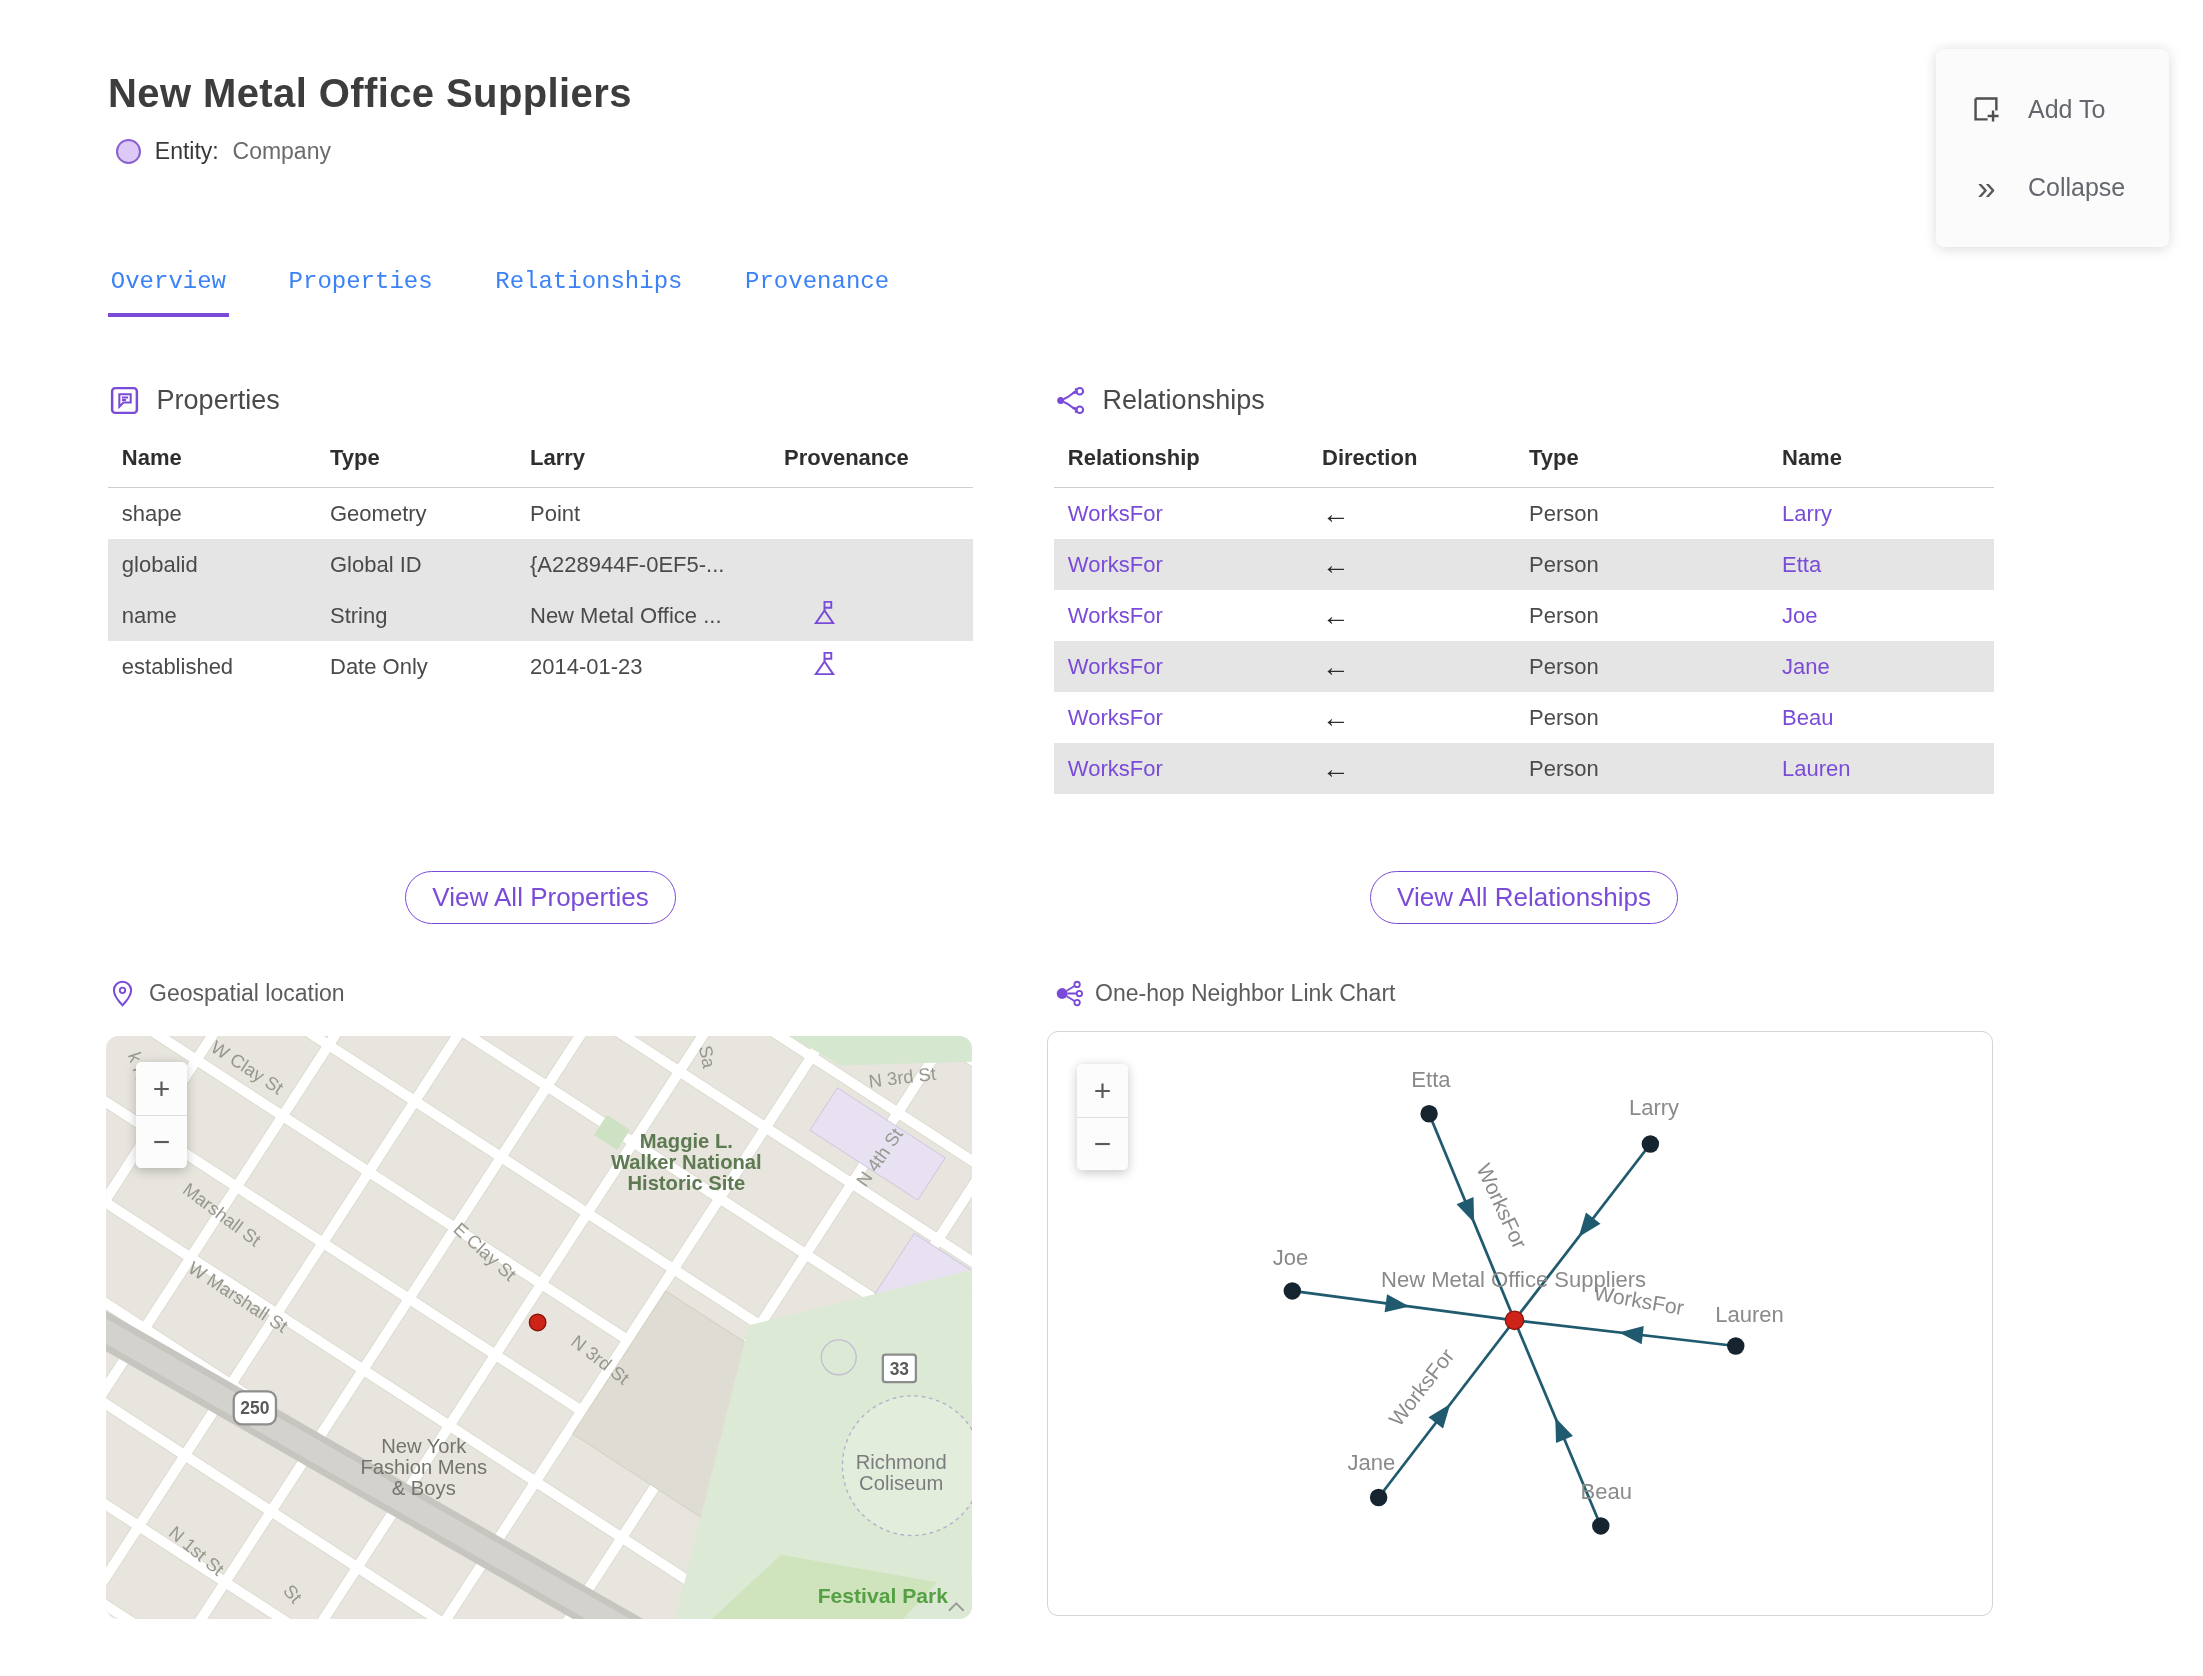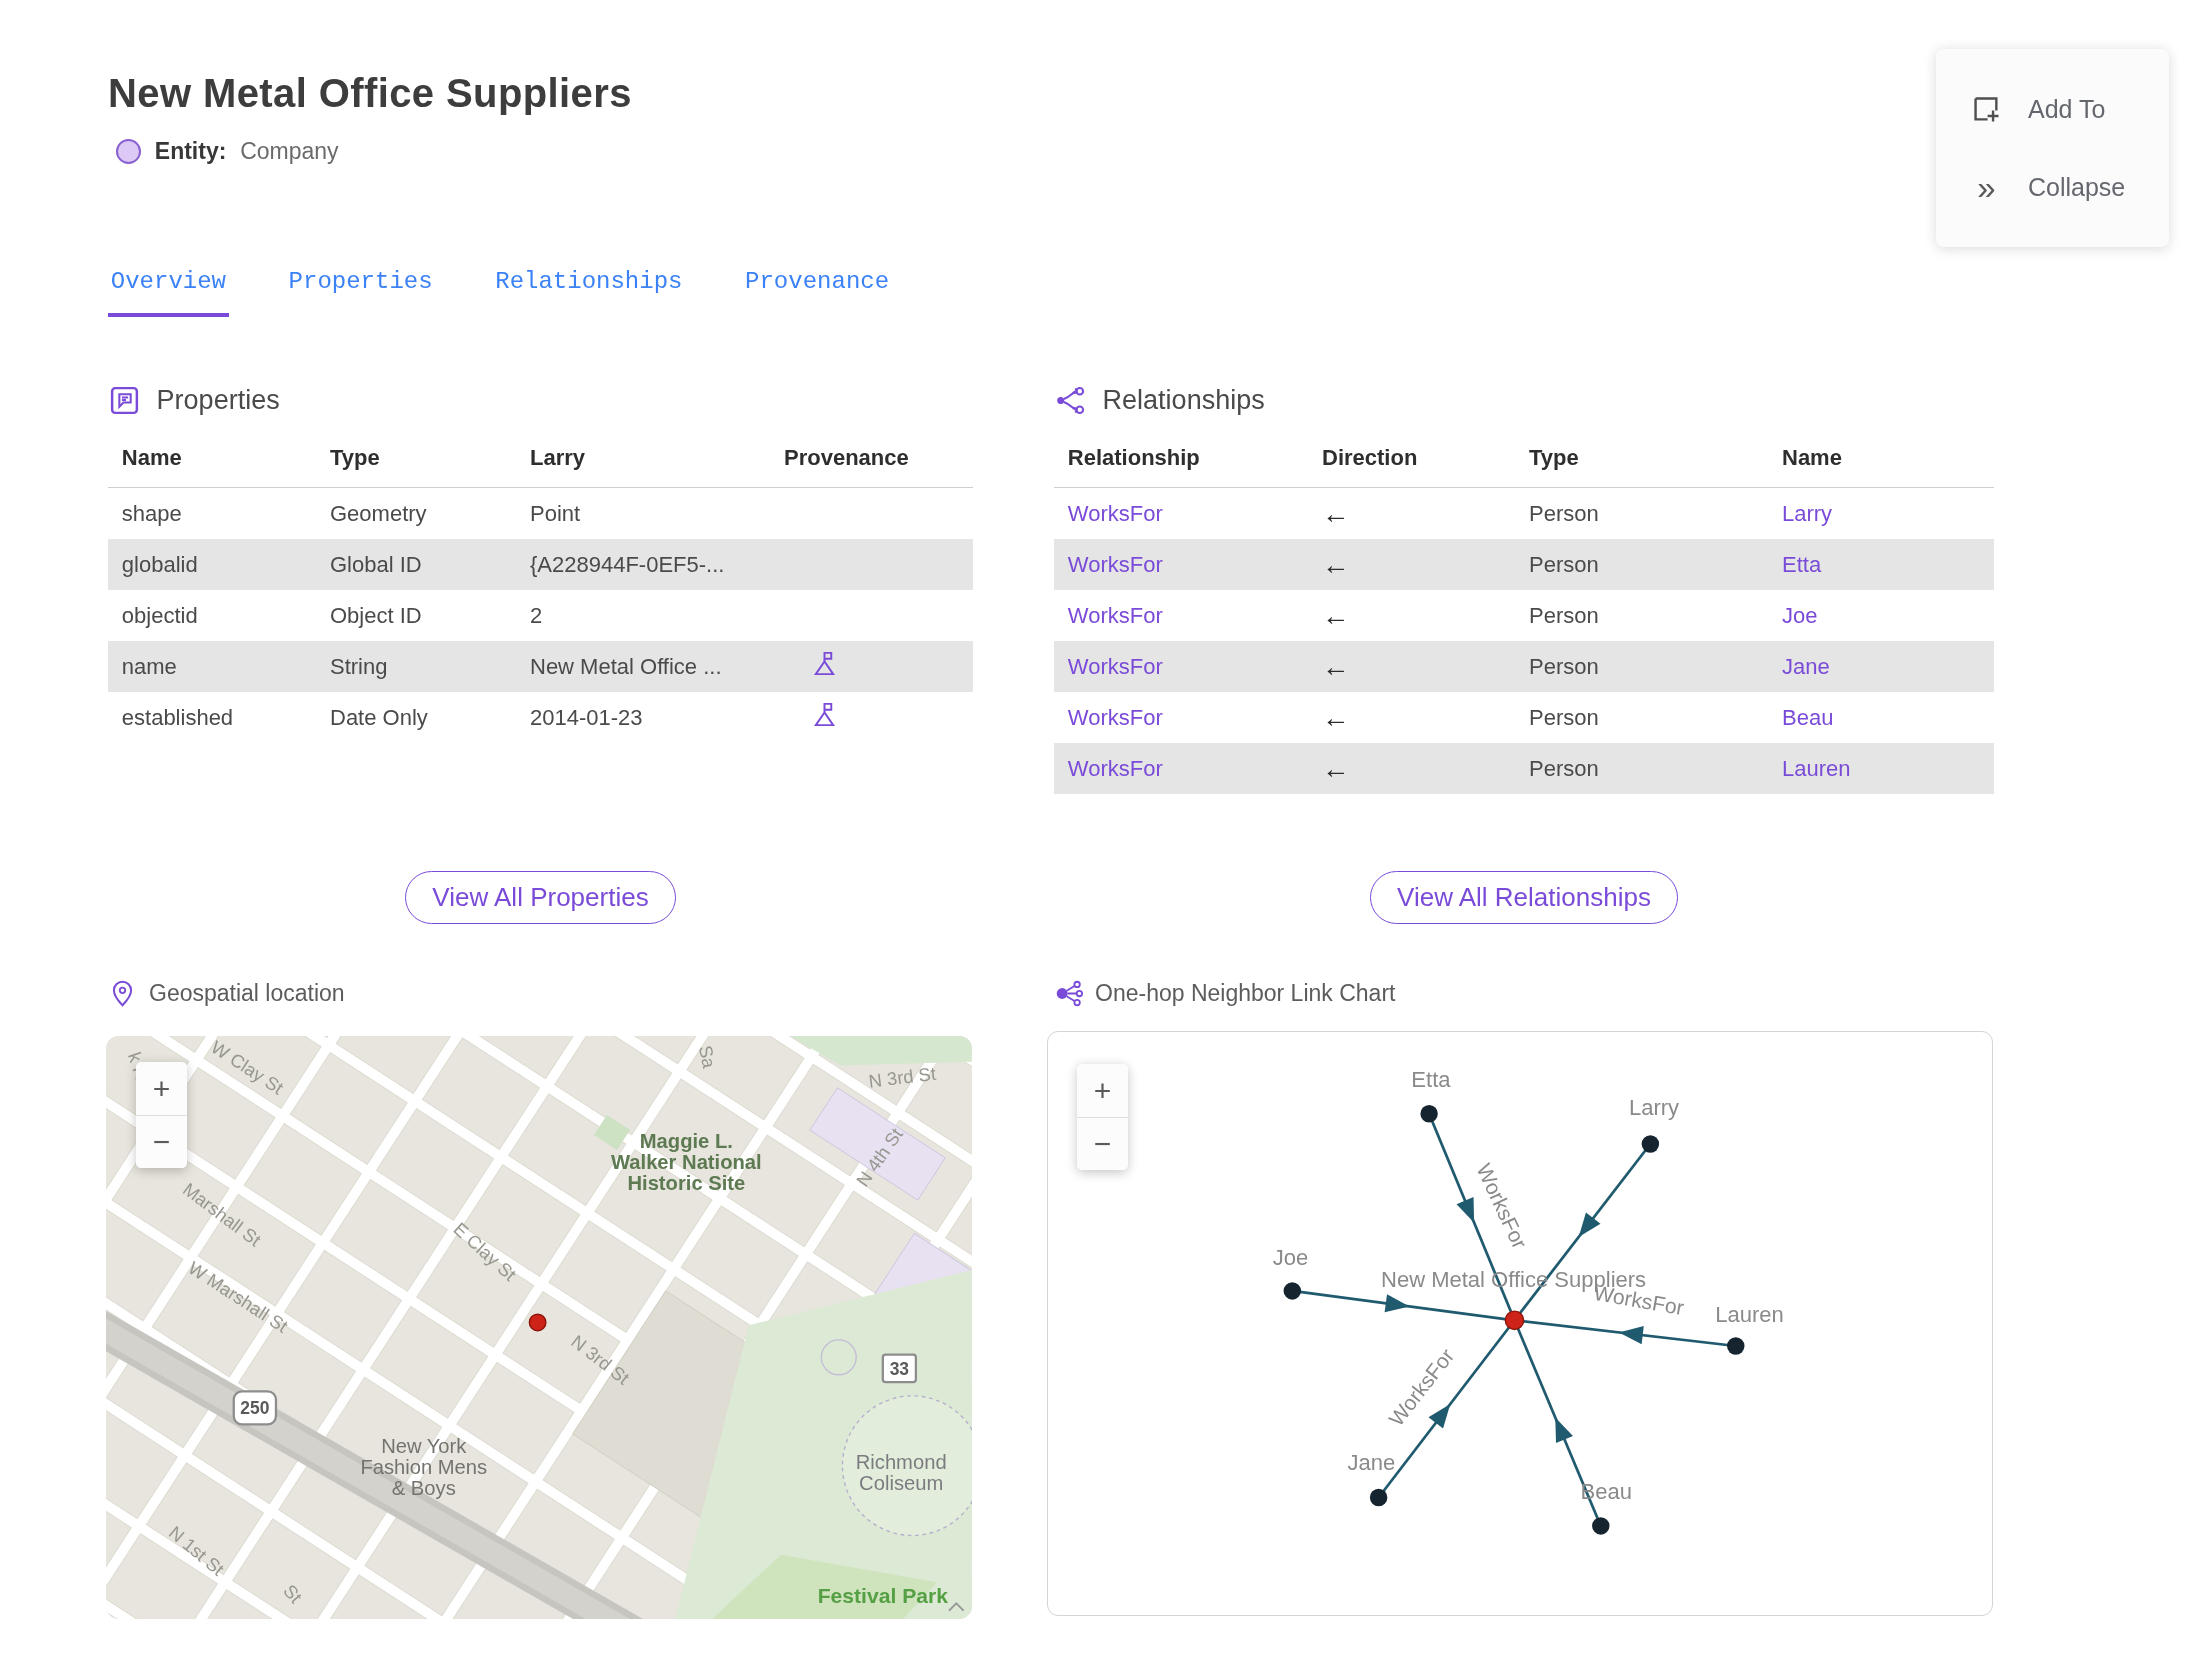--- a/index.html
+++ b/index.html
@@ -4,21 +4,21 @@
 <style>
   html,body{margin:0;padding:0}
   body{
     width:2204px;height:1677px;position:relative;background:#fff;
     font-family:"Liberation Sans",sans-serif;overflow:hidden;
     -webkit-font-smoothing:antialiased;
   }
   .title{position:absolute;left:108px;top:44px;font-size:40px;font-weight:700;color:#3d3d3d;letter-spacing:0.4px}
   .entity-row{position:absolute;left:116px;top:138px;display:flex;align-items:center;gap:13.8px;font-size:23px}
   .entity-circle{width:25px;height:25px;border-radius:50%;background:var(--entity_fill);border:2.8px solid var(--entity_stroke);box-sizing:border-box}
-  .entity-label{font-weight:700;color:#383838}
+  .entity-label{font-weight:400;color:#383838}
   .entity-type{color:#6b6b6b}
 
   .actions-panel{position:absolute;left:1936px;top:49px;width:233px;height:198px;background:#fbfbfb;border-radius:7.3px;
     box-shadow:0 1.8px 13px rgba(0,0,0,.14);display:flex;flex-direction:column;justify-content:space-evenly}
   .action-item{display:flex;align-items:center;gap:24px;padding-left:33px;font-size:25px;color:#64676d;background:none;border:none;font-family:inherit;cursor:pointer;text-align:left}
   .action-icon{width:35px;height:35px;flex:none}
   .collapse-glyph{font-size:33px;color:#5a5a5a;width:35px;text-align:center;flex:none;line-height:1}
 
   .tabs{position:absolute;left:108px;top:268px;display:flex;gap:57px}
   .tab{font-size:24px;color:#3b82f6;background:none;border:none;border-bottom:4.6px solid transparent;padding:0 2.8px 18.4px;font-family:Liberation Mono, monospace;cursor:pointer}
@@ -121,26 +121,20 @@
         <div class="trow">
     <div class="td">shape</div>
     <div class="td">Geometry</div>
     <div class="td">Point</div>
     <div class="td prov-cell"></div>
   </div>
         <div class="trow alt">
     <div class="td">globalid</div>
     <div class="td">Global ID</div>
     <div class="td">{A228944F-0EF5-...</div>
-    <div class="td prov-cell"></div>
-  </div>
-        <div class="trow">
-    <div class="td">objectid</div>
-    <div class="td">Object ID</div>
-    <div class="td">2</div>
     <div class="td prov-cell"></div>
   </div>
         <div class="trow alt">
     <div class="td">name</div>
     <div class="td">String</div>
     <div class="td">New Metal Office ...</div>
     <div class="td prov-cell"><svg class="flag-icon" viewBox="0 0 30 30">
     <path d="M15 13 V4 h7 v6 h-7" fill="none" stroke="var(--link)" stroke-width="2"></path>
     <path d="M15 13 L6 26 h18 Z" fill="none" stroke="var(--link)" stroke-width="2"></path>
   </svg></div>

